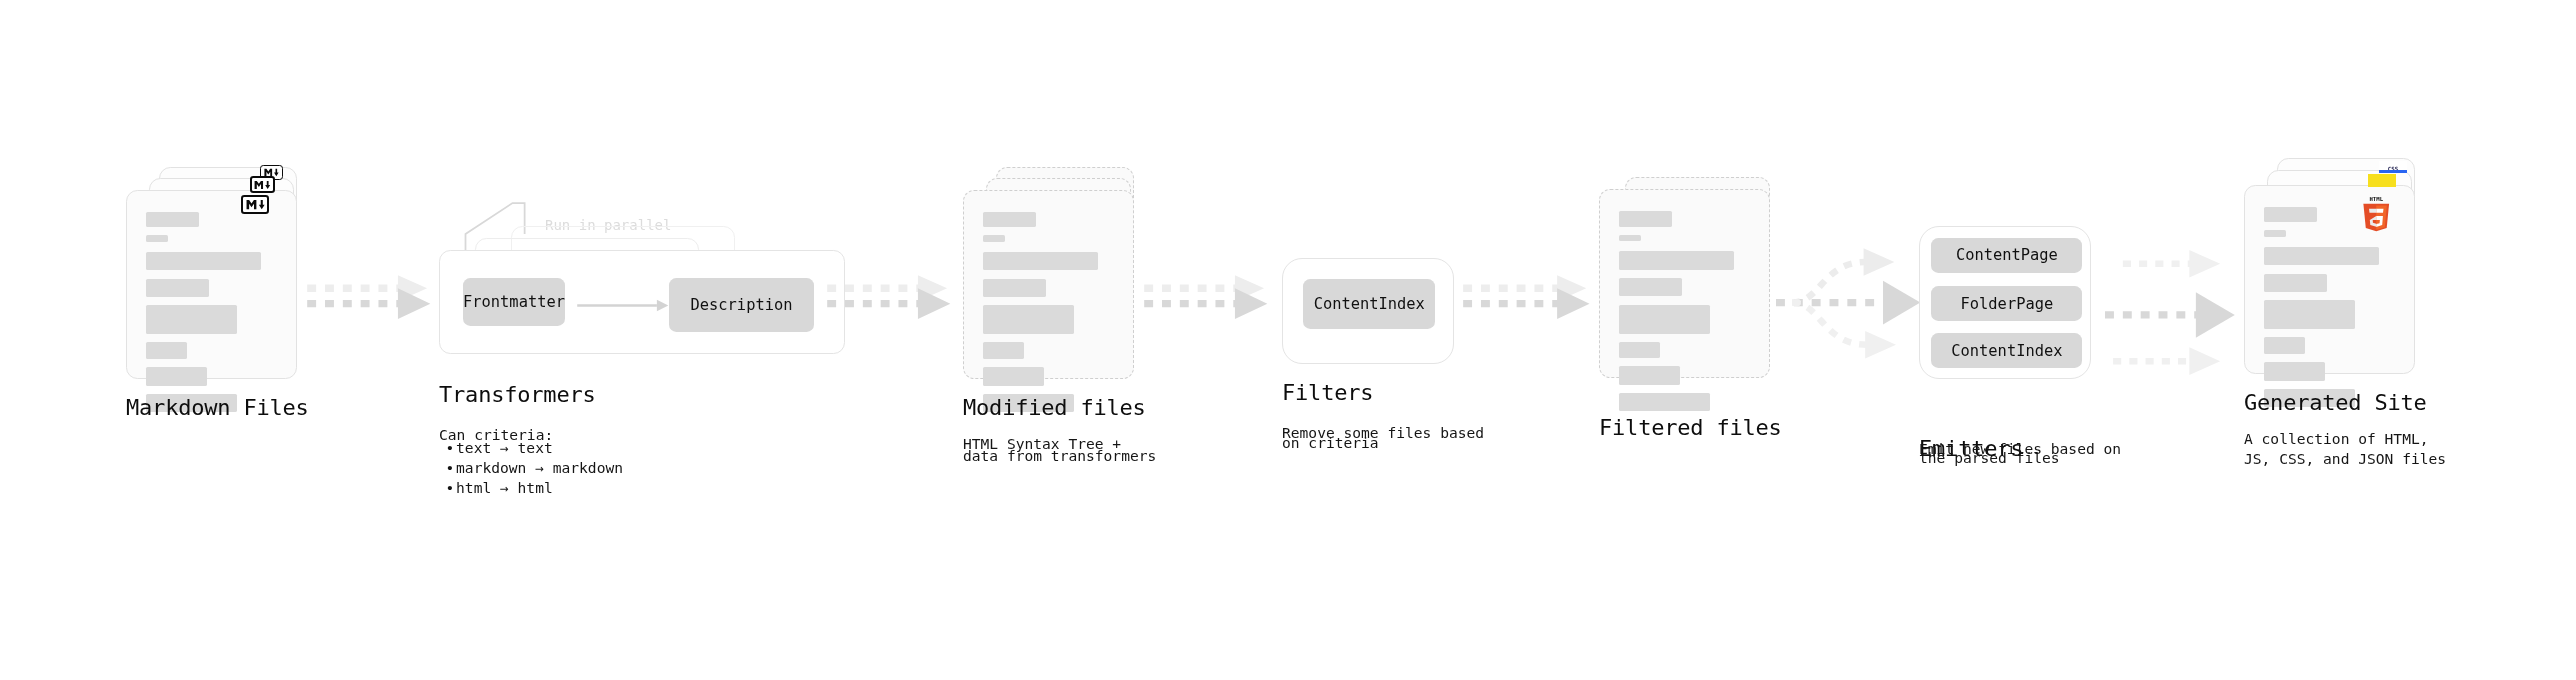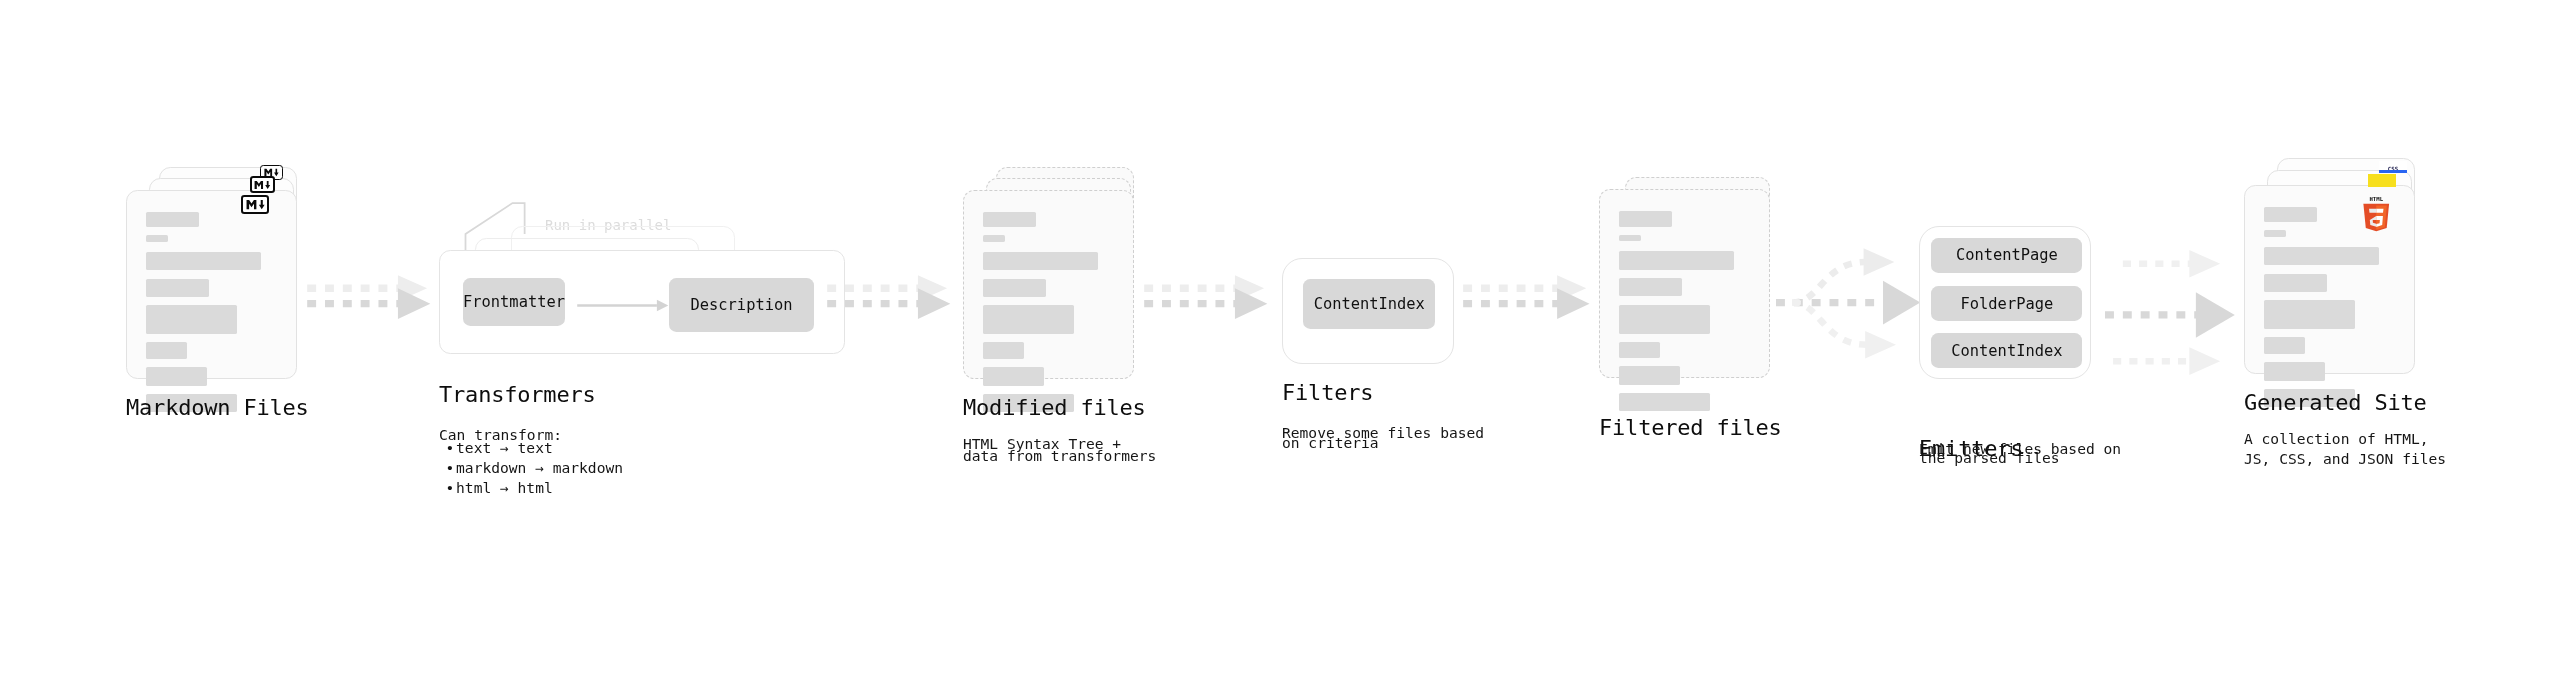--- a/index.html
+++ b/index.html
@@ -183,21 +183,21 @@
   </div>
   <div class="pill" style="left:230px; top:83px; width:145px; height:54px;">
     <span>Description</span>
   </div>
   <svg class="svgabs" style="left:138px; top:104px;" width="98" height="24.4" viewBox="0 0 120 30">
     <line x1="0" y1="8" x2="98" y2="8" stroke="#d3d3d3" stroke-width="3"></line>
     <polygon points="98,1 112,8 98,15" fill="#d3d3d3"></polygon>
   </svg>
 
   <div class="title" style="position:absolute; left:0px; top:187px;">Transformers</div>
-  <div class="desc" style="position:absolute; left:0px; top:219px;">Can transform:</div>
+  <div class="desc" style="position:absolute; left:0px; top:219px;">Can criteria:</div>
   <ul class="bullets" style="position:absolute; left:4.9px; top:241px;">
     <li>text → text</li>
     <li>markdown → markdown</li>
     <li>html → html</li>
   </ul>
 </div>
 
 <svg class="stage" style="left:827px; top:268px; width:130px; height:81px;" width="130" height="81" viewBox="0 0 160 100">
   <line x1="0" y1="25" x2="118" y2="25" stroke="#ededed" stroke-width="9" stroke-dasharray="11 11"></line>
   <polygon points="112,9 148,25 112,41" fill="#ededed"></polygon>

